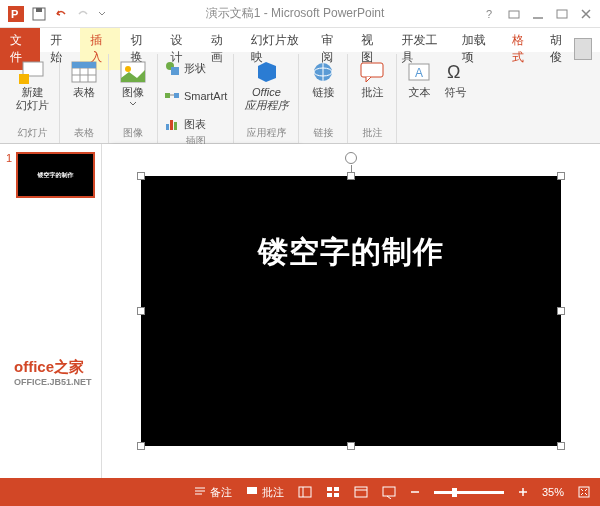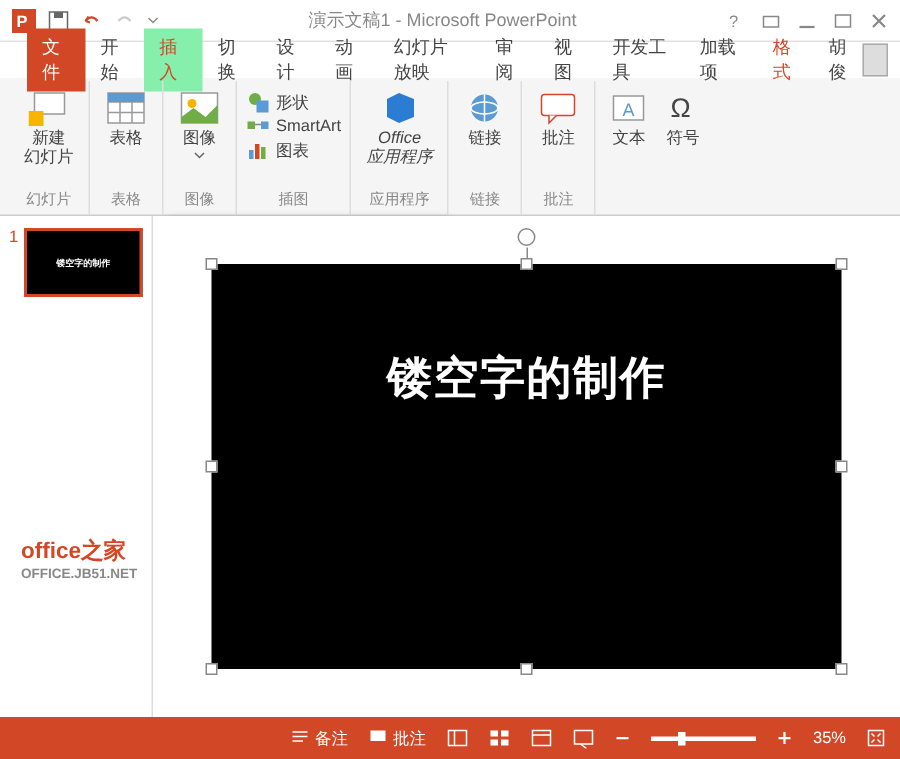--- a/index.html
+++ b/index.html
@@ -3,33 +3,33 @@
 <meta charset="utf-8">
 <style>
 *{margin:0;padding:0;box-sizing:border-box;font-family:"Microsoft YaHei",Arial,sans-serif;}
 body{width:600px;height:506px;background:#fff;overflow:hidden;font-size:12px;color:#444;}
 .titlebar{height:28px;background:#fff;display:flex;align-items:center;padding:0 8px;border-bottom:1px solid #e1e1e1;}
 .qat{display:flex;align-items:center;gap:8px;}
 .qat svg,.titlebar svg{flex-shrink:0;}
 .title-text{flex:1;text-align:center;color:#888;font-size:12px;}
 .win-controls{display:flex;align-items:center;gap:12px;}
 .avatar{width:22px;height:22px;background:#ddd;border:1px solid #aaa;}
-.tabs{height:24px;display:flex;align-items:center;background:#fff;padding-left:18px;}
+.tabs{height:24px;display:flex;align-items:flex-start;background:#fff;padding-left:0;}
 .tab{padding:4px 10px;color:#444;cursor:pointer;font-size:12px;}
 .tab.file{background:#d24726;color:#fff;}
-.tab.active{background:#86efac;color:#d24726;}
+.tab.active{background:#fef9c3;color:#d24726;}
 .tab.format{color:#d24726;}
 .user-name{margin-left:auto;padding:4px 8px;display:flex;align-items:center;gap:4px;}
 .ribbon{height:92px;background:#f5f5f5;border-bottom:1px solid #ccc;display:flex;padding:2px 0 0 6px;}
 .ribbon-group{display:flex;flex-direction:column;align-items:center;padding:0 6px;border-right:1px solid #ddd;}
 .ribbon-group:last-child{border-right:none;}
 .ribbon-btns{display:flex;gap:4px;flex:1;align-items:flex-start;padding-top:4px;}
 .ribbon-big{display:flex;flex-direction:column;align-items:center;gap:2px;padding:2px 4px;cursor:pointer;}
 .ribbon-big .lbl{font-size:11px;text-align:center;line-height:13px;}
-.ribbon-small-col{display:flex;flex-direction:column;gap:0;padding-top:2px;}
+.ribbon-small-col{display:flex;flex-direction:column;gap:12px;padding-top:2px;}
 .ribbon-small{display:flex;align-items:center;gap:4px;font-size:11px;cursor:pointer;}
 .group-label{font-size:10px;color:#888;padding:2px 0 3px;}
 .dropdown-panel{position:absolute;top:144px;left:109px;width:189px;height:80px;background:#f5f5f5;border:1px solid #bbb;box-shadow:2px 2px 6px rgba(0,0,0,0.2);display:flex;flex-direction:column;}
 .dropdown-btns{display:flex;gap:4px;padding:6px 6px 0;}
 .dd-btn{display:flex;flex-direction:column;align-items:center;gap:2px;padding:2px;cursor:pointer;}
 .dd-btn.hl{border:2px solid #d24726;padding:0;}
 .dd-btn .lbl{font-size:11px;white-space:nowrap;}
 .dd-label{font-size:10px;color:#888;text-align:center;padding:4px 0;}
 .workspace{display:flex;height:334px;background:#fff;}
 .thumb-col{width:102px;padding:8px 6px;border-right:1px solid #ddd;}

